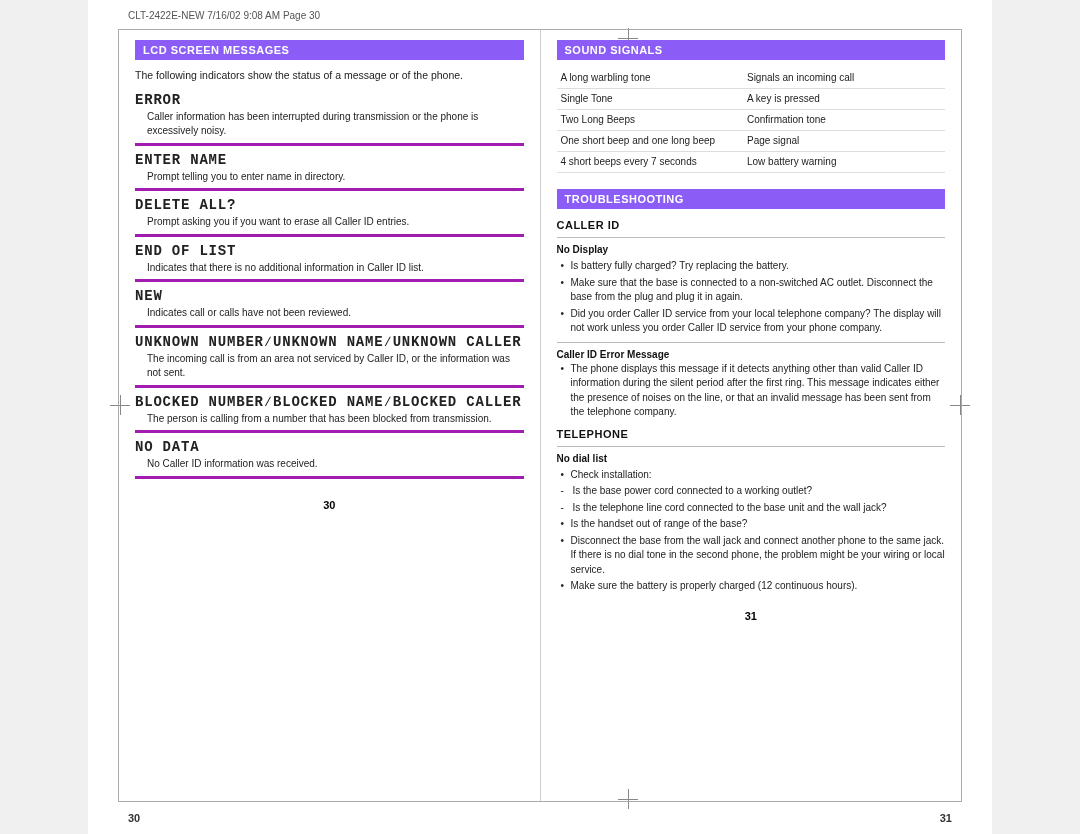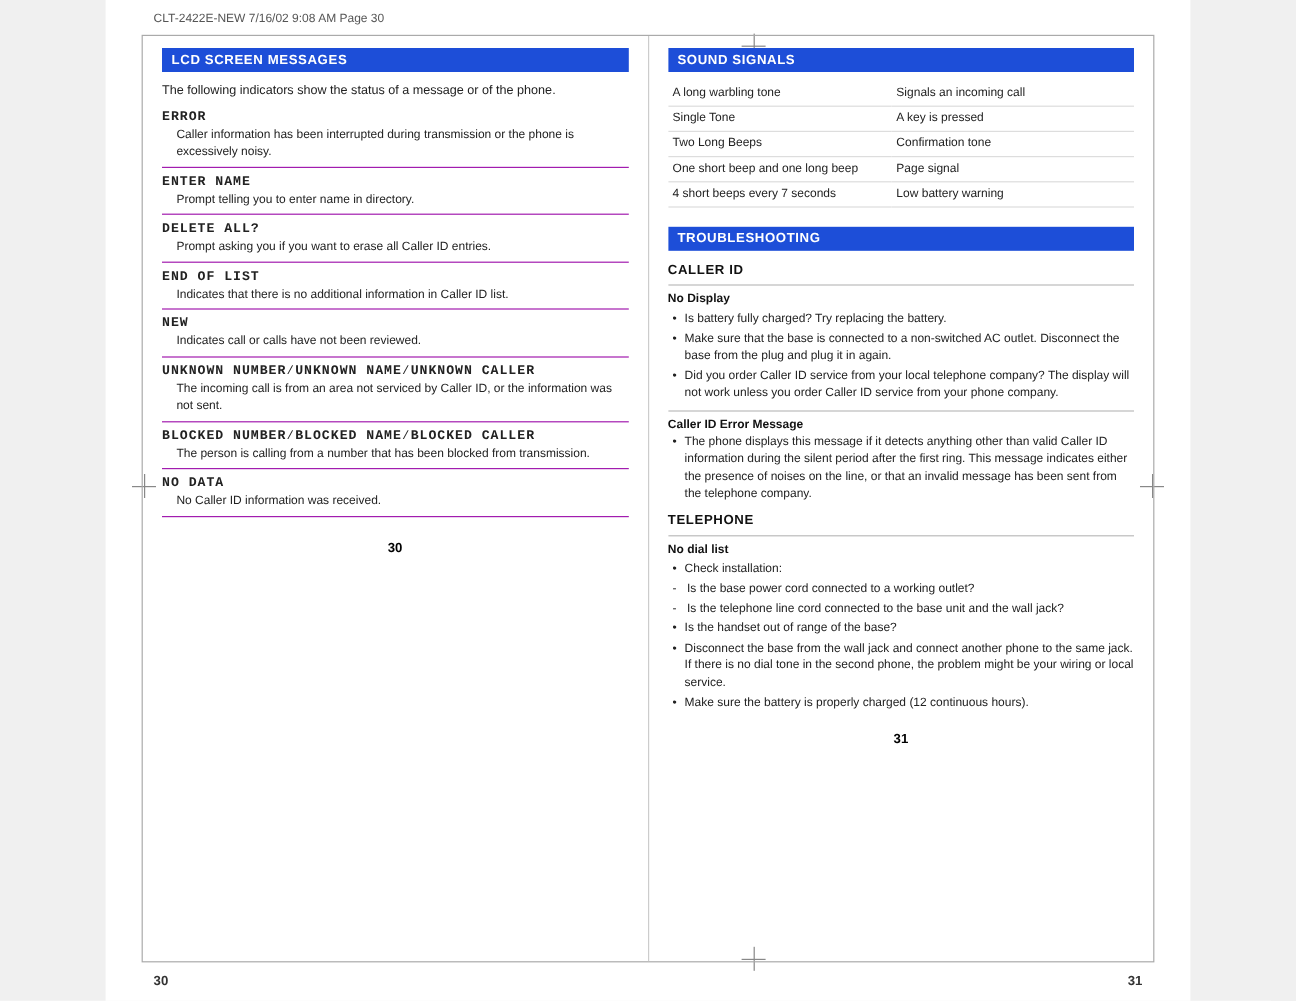--- a/index.html
+++ b/index.html
@@ -50,57 +50,57 @@
       height: 1px;
       top: 50%;
     }
 
     .ch-top-left { top: 28px; left: 530px; }
     .ch-mid-left { top: 395px; left: 22px; }
     .ch-mid-right { top: 395px; right: 22px; }
     .ch-bot-left { bottom: 25px; left: 530px; }
 
     .section-header {
-      background: #1d4ed8;
+      background: #8b5cf6;
       color: white;
       font-size: 11px;
       font-weight: bold;
       padding: 4px 8px;
       letter-spacing: 0.5px;
       margin-bottom: 8px;
     }
 
     .section-intro {
       font-size: 10.5px;
       color: #222;
       line-height: 1.5;
       margin-bottom: 8px;
     }
 
     .term-block {
       margin-bottom: 4px;
     }
 
     .term-label {
-      font-size: 11px;
+      font-size: 14px;
       font-weight: bold;
       letter-spacing: 0.8px;
       font-family: 'Courier New', monospace;
       color: #222;
       margin-top: 6px;
       margin-bottom: 2px;
     }
 
     .term-desc {
       font-size: 10px;
       color: #222;
       line-height: 1.45;
       padding-left: 12px;
       padding-bottom: 4px;
-      border-bottom: 1px solid #a21caf;
+      border-bottom: 3px solid #a21caf;
     }
 
     .term-desc b {
       font-weight: bold;
     }
 
     
     .sound-table {
       width: 100%;
       font-size: 10px;

